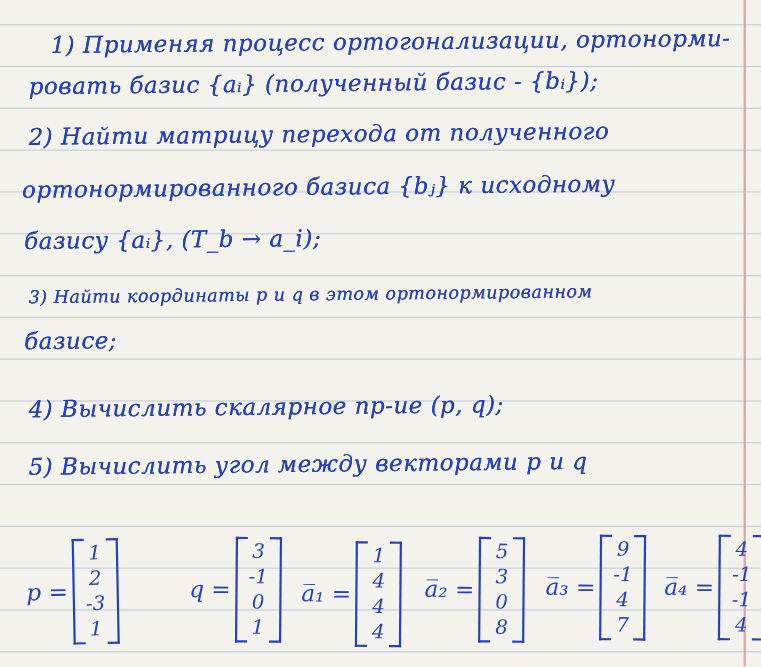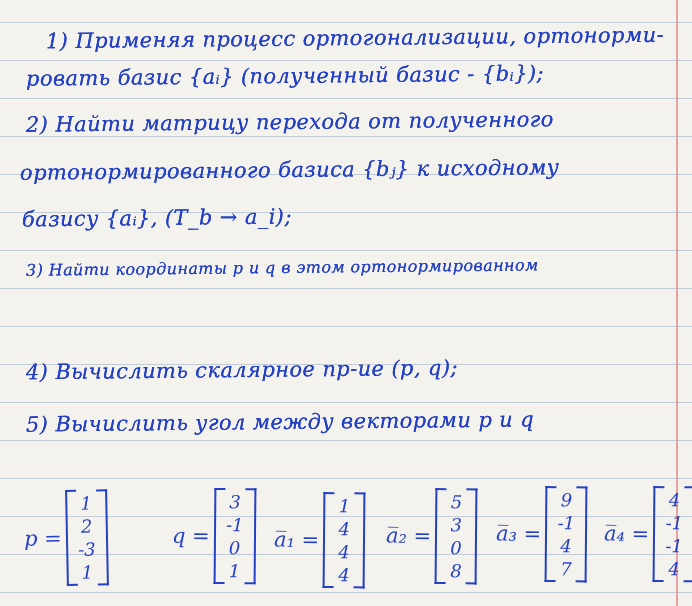--- a/index.html
+++ b/index.html
@@ -132,20 +132,21 @@
       <div class="rule-line" style="top: 592px;"></div>
     </div>
   <div class="margin-line" style="left:676px;"></div>
 
   <div class="hand line-text tilt1" style="left:46px; top:26px;">1) Применяя процесс ортогонализации, ортонорми-</div>
   <div class="hand line-text tilt1" style="left:26px; top:64px;">ровать базис {aᵢ} (полученный базис - {bᵢ});</div>
   <div class="hand line-text tilt1" style="left:26px; top:110px;">2) Найти матрицу перехода от полученного</div>
   <div class="hand line-text tilt1" style="left:20px; top:158px;">ортонормированного базиса {bⱼ} к исходному</div>
   <div class="hand line-text tilt1" style="left:22px; top:206px;">базису {aᵢ}, (T_b → a_i);</div>
   <div class="hand small tilt1" style="left:26px; top:258px;">3) Найти координаты p и q в этом ортонормированном</div>
+  <div class="hand line-text tilt1" style="left:22px; top:298px;">базисе;</div>
   <div class="hand line-text tilt1" style="left:26px; top:358px;">4) Вычислить скалярное пр-ие (p, q);</div>
   <div class="hand line-text tilt1" style="left:26px; top:410px;">5) Вычислить угол между векторами p и q</div>
 
   <div class="matrix-block tilt2" style="left:24px; top:490px;">
     <span class="mat-label">p =</span>
     <span class="bracket">
       <span class="mat-row">1</span>
       <span class="mat-row">2</span>
       <span class="mat-row">-3</span>
       <span class="mat-row">1</span>

